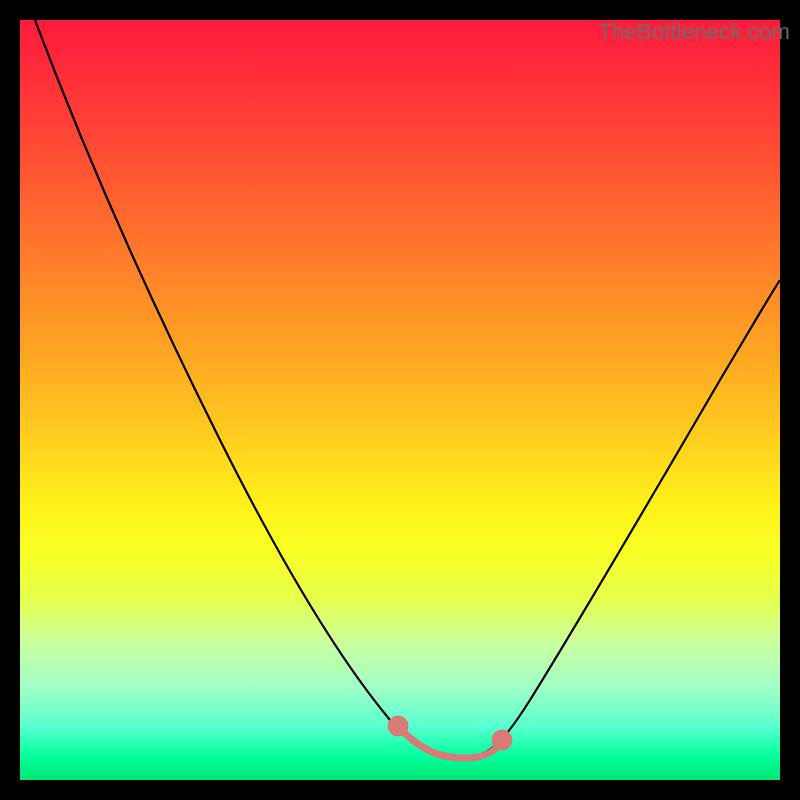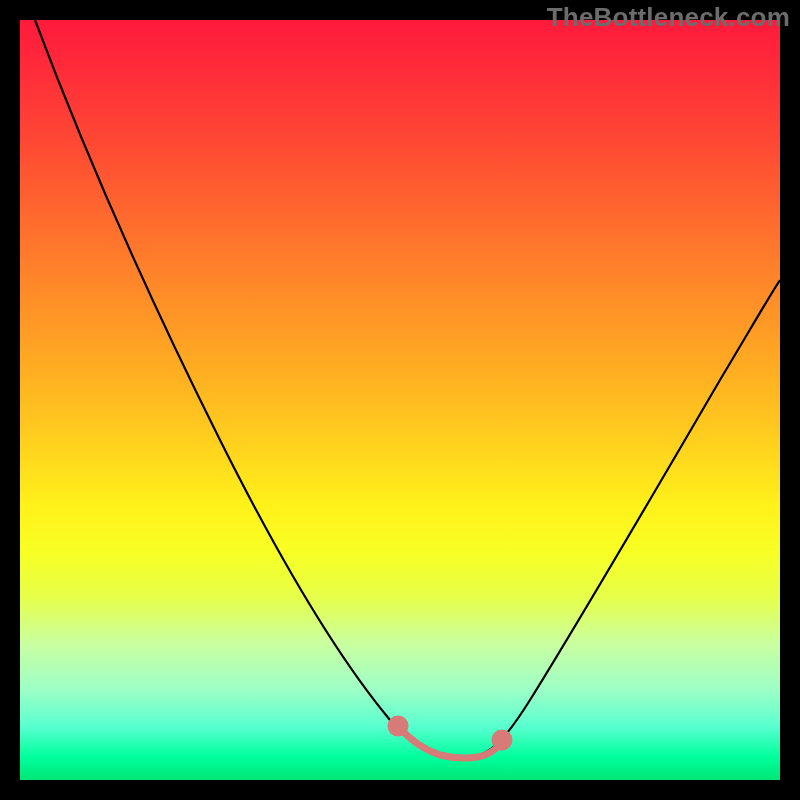--- a/index.html
+++ b/index.html
@@ -47,25 +47,25 @@
   }
   .plot-area svg {
     position: absolute;
     left: 0;
     top: 0;
     width: 760px;
     height: 760px;
   }
   .watermark {
     position: absolute;
-    top: 2px;
+    top: 19px;
     right: 10px;
     color: #6c6c6c;
-    font-size: 26px;
-    font-weight: 700;
+    font-size: 22px;
+    font-weight: 400;
     letter-spacing: 0.2px;
     user-select: none;
   }
 </style>
 </head>
 <body>
 
 <div class="frame">
 
   <div class="plot-area">

